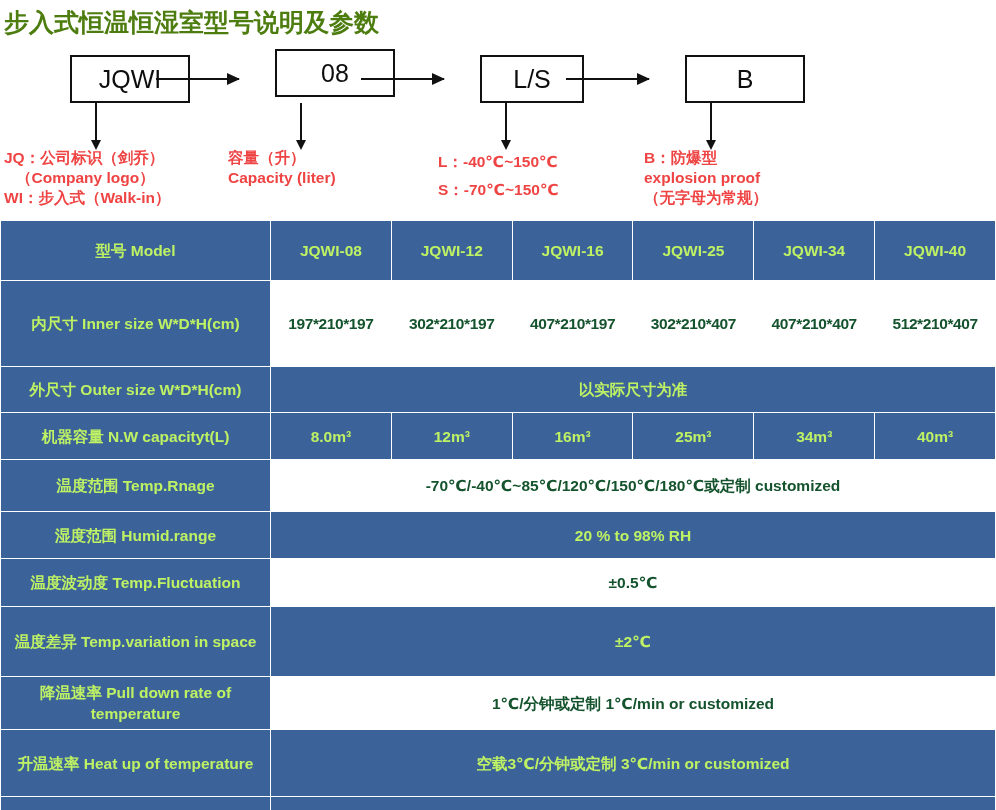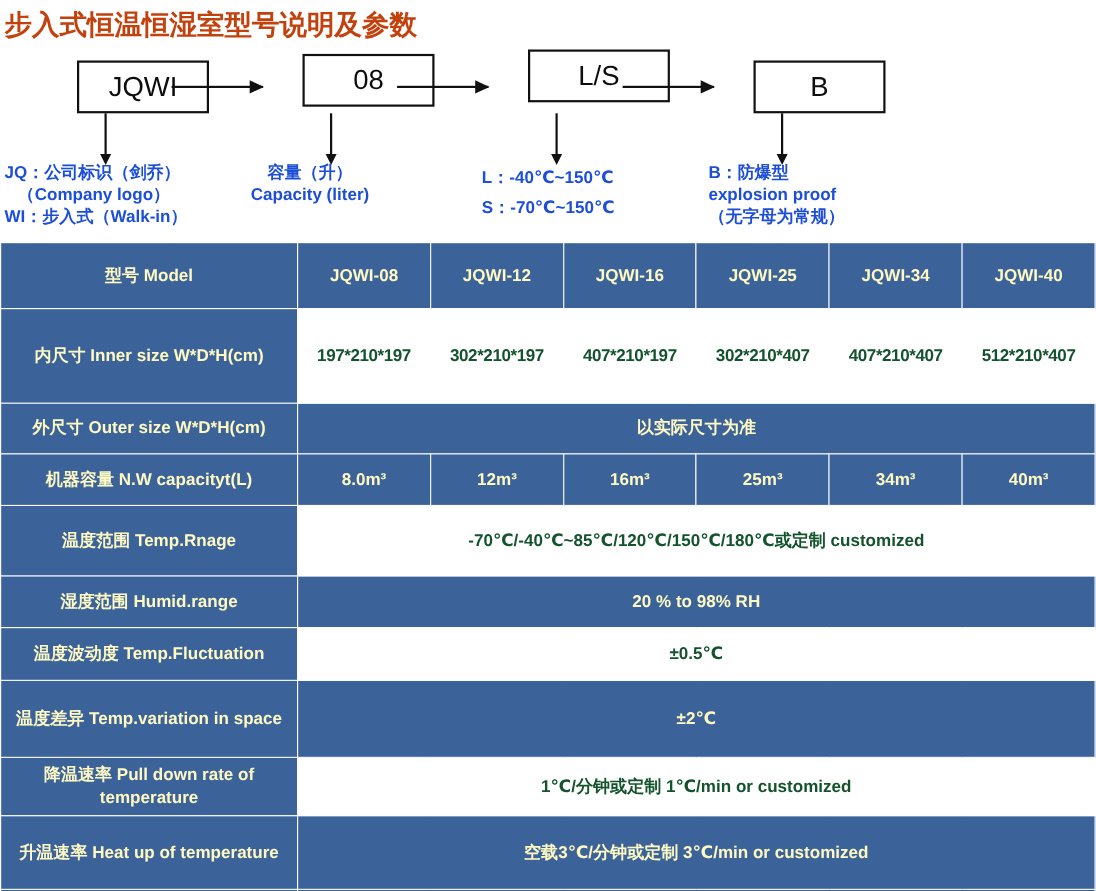--- a/index.html
+++ b/index.html
@@ -8,21 +8,21 @@
     background: #ffffff;
     font-family: "Liberation Sans", "DejaVu Sans", sans-serif;
     overflow: hidden;
   }
   #root { position: relative; width: 996px; height: 810px; }
 
   
   .page-title {
     position: absolute; left: 4px; top: 6px;
     font-size: 25px; font-weight: bold;
-    color: #c2410c; letter-spacing: 0px;
+    color: #4d7c0f; letter-spacing: 0px;
     white-space: nowrap;
   }
 
   
   .diagram { position: absolute; left: 0; top: 44px; width: 996px; height: 176px; }
   .flow-box {
     position: absolute; border: 2px solid #111; background: #fff;
     display: flex; align-items: center; justify-content: center;
     font-size: 25px; color: #0d0d0d; font-weight: normal;
     font-family: "Liberation Sans", "DejaVu Sans", sans-serif;
@@ -37,56 +37,56 @@
   }
   .v-arrow { position: absolute; width: 1.6px; background: #111; }
   .v-arrow::after {
     content: ""; position: absolute; left: -4.2px; bottom: -9px;
     border-top: 10px solid #111;
     border-left: 5px solid transparent;
     border-right: 5px solid transparent;
   }
   .note {
     position: absolute; font-size: 15.5px; line-height: 20px;
-    color: #1d4ed8; font-weight: bold; white-space: nowrap;
+    color: #ef4444; font-weight: bold; white-space: nowrap;
     font-family: "Liberation Sans", "DejaVu Sans", sans-serif;
   }
   .note .ln { display: block; }
-  .note.ctr .ln { text-align: center; }
+  .note.ctr .ln { }
 
   
   .spec-table {
     position: absolute; left: 0; top: 220px;
     width: 996px; border-collapse: collapse;
     table-layout: fixed;
   }
   .spec-table td {
     border: 1px solid #ffffff;
     text-align: center; vertical-align: middle;
     font-size: 15.5px; font-weight: bold;
     padding: 2px 3px; line-height: 21px;
   }
-  .cell-blue { background: #3C6399; color: #fef9c3; }
+  .cell-blue { background: #3C6399; color: #bef264; }
   .cell-white { background: #ffffff; color: #14532d; }
   .label-col { width: 270px; }
   .hdr { font-size: 16.5px; }
   .inner-val { font-size: 15.5px; letter-spacing: -0.4px; }
 </style>
 </head>
 <body>
 
 <div id="root">
 
   <div class="page-title">步入式恒温恒湿室型号说明及参数</div>
 
   <div class="diagram">
 
     <div class="flow-box" style="left:36px; top:11px; width:120px; height:48px;">JQWI</div>
     <div class="flow-box" style="left:241px; top:5px; width:120px; height:48px;">08</div>
-    <div class="flow-box" style="left:446px; top:1px; width:129px; height:48px;">L/S</div>
+    <div class="flow-box" style="left:446px; top:11px; width:104px; height:48px;">L/S</div>
     <div class="flow-box" style="left:651px; top:11px; width:120px; height:48px;">B</div>
 
     <div class="h-arrow" style="left:156px; top:34px; width:83px;"></div>
     <div class="h-arrow" style="left:361px; top:34px; width:83px;"></div>
     <div class="h-arrow" style="left:566px; top:34px; width:83px;"></div>
 
     <div class="v-arrow" style="left:95px; top:59px; height:38px;"></div>
     <div class="v-arrow" style="left:300px; top:59px; height:38px;"></div>
     <div class="v-arrow" style="left:505px; top:59px; height:38px;"></div>
     <div class="v-arrow" style="left:710px; top:59px; height:38px;"></div>
@@ -144,21 +144,21 @@
       <tr style="height:47px;">
         <td class="cell-blue label-col">机器容量 N.W capacityt(L)</td>
         <td class="cell-blue">8.0m³</td>
         <td class="cell-blue">12m³</td>
         <td class="cell-blue">16m³</td>
         <td class="cell-blue">25m³</td>
         <td class="cell-blue">34m³</td>
         <td class="cell-blue">40m³</td>
       </tr>
 
-      <tr style="height:64px;">
+      <tr style="height:52px;">
         <td class="cell-blue label-col">温度范围 Temp.Rnage</td>
         <td class="cell-white" colspan="6">-70℃/-40℃~85℃/120℃/150℃/180℃或定制 customized</td>
       </tr>
 
       <tr style="height:47px;">
         <td class="cell-blue label-col">湿度范围 Humid.range</td>
         <td class="cell-blue" colspan="6">20 % to 98% RH</td>
       </tr>
 
       <tr style="height:48px;">

